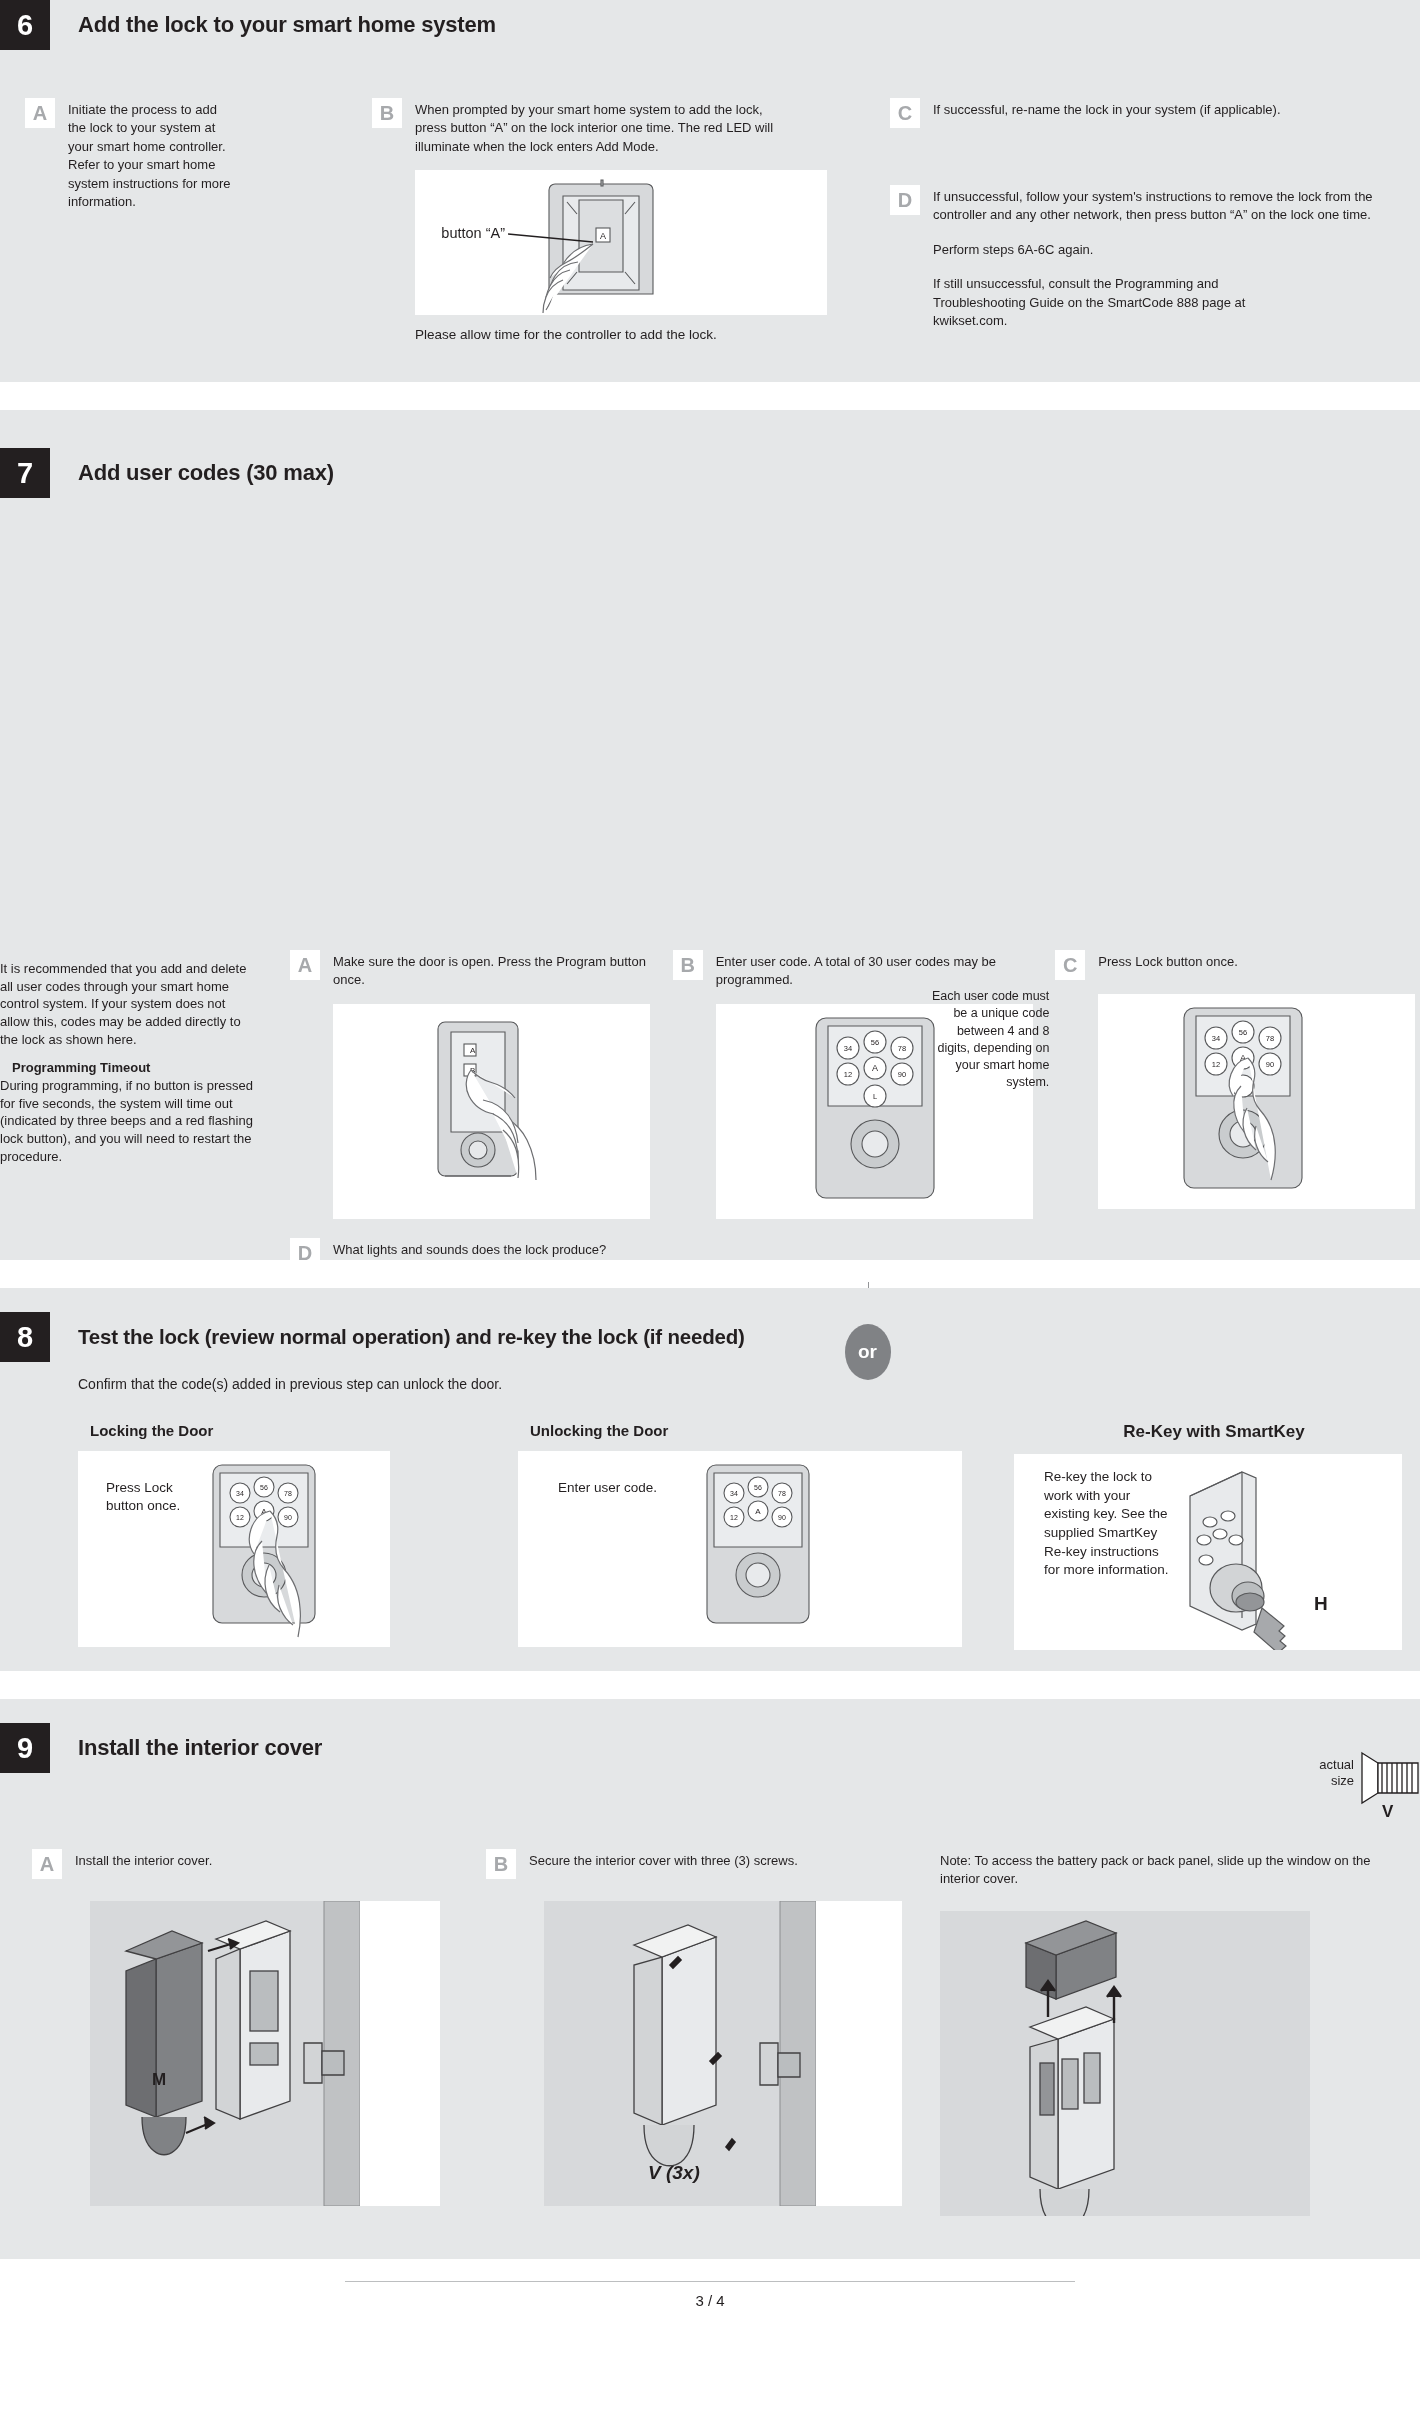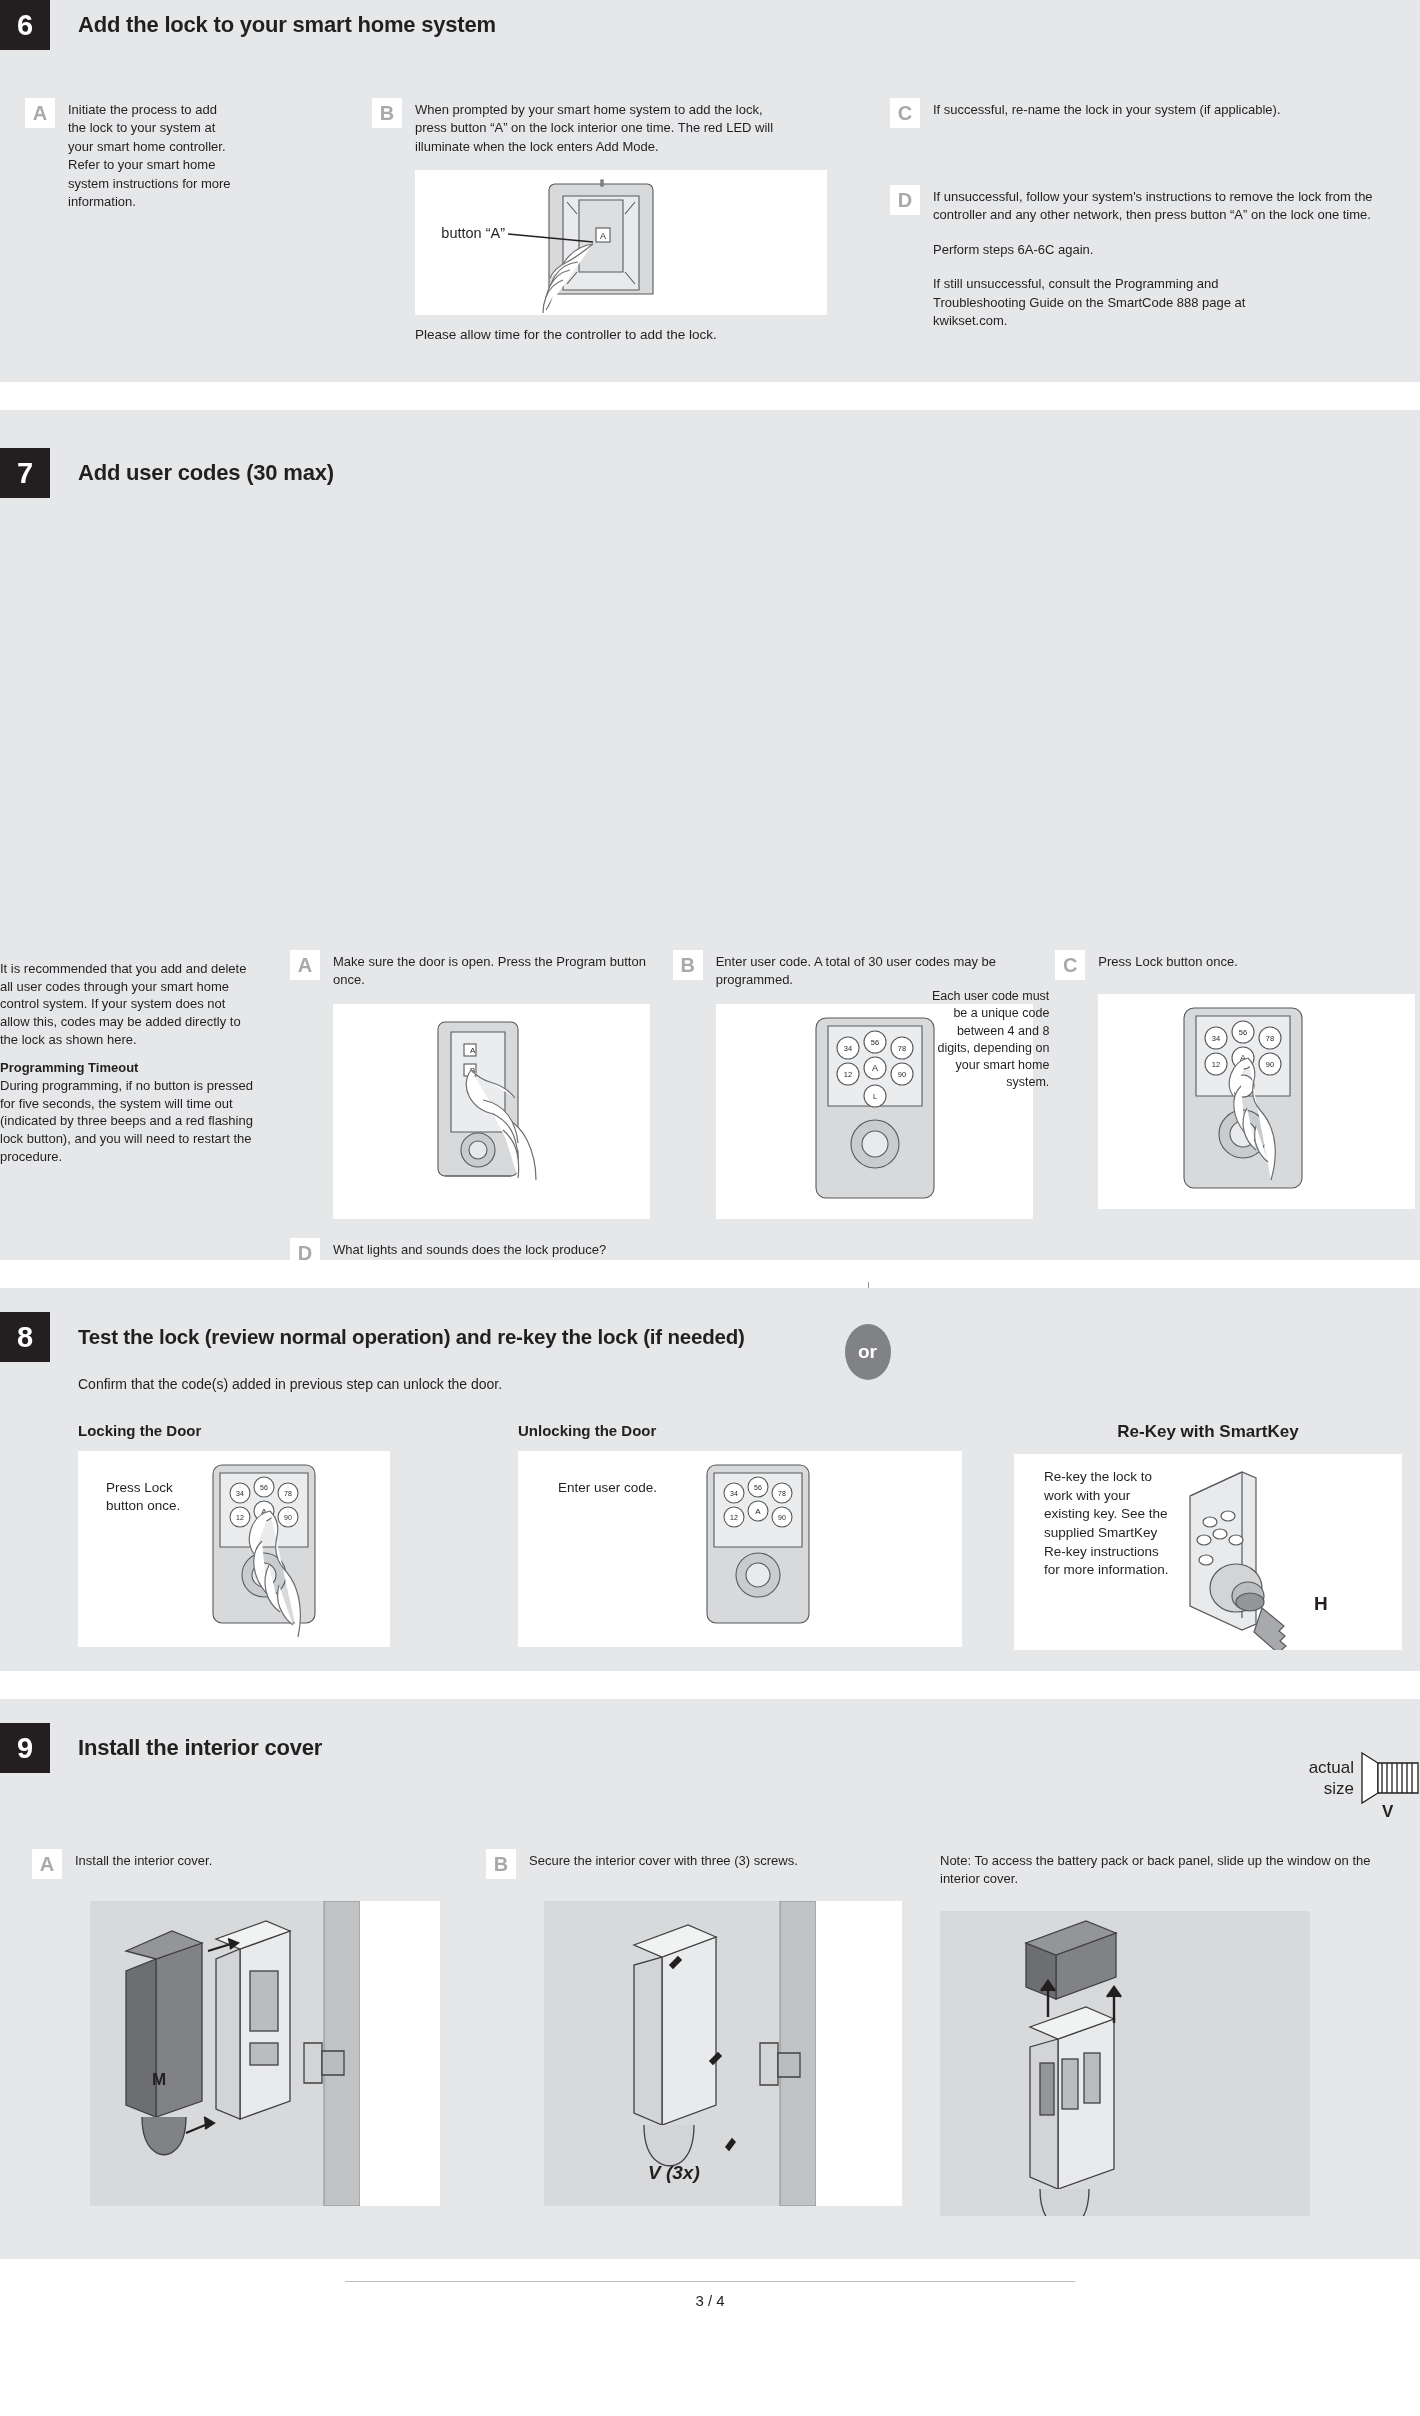--- a/index.html
+++ b/index.html
@@ -29,21 +29,21 @@
   .letter {
     width: 30px; height: 30px; background: #fff; color: #a7a9ac;
     font-size: 20px; font-weight: bold; display: flex;
     align-items: center; justify-content: center; flex: 0 0 30px;
   }
   .step { display: flex; gap: 13px; align-items: flex-start; }
   .step-text { font-size: 13px; line-height: 1.42; padding-top: 3px; }
 
   .imgbox { background: #fff; position: relative; overflow: hidden; }
   .cap { font-size: 13.5px; line-height: 1.4; }
-  .bold { font-weight: bold; }
+  .bold { font-weight: bold; padding-left: 12px; }
 
   
   svg { display: block; }
 
   
   #sec6 { padding: 0 0 22px 0; height: 382px; }
   #sec6 .colA { position: absolute; left: 25px; top: 98px; width: 210px; }
   #sec6 .colB { position: absolute; left: 372px; top: 98px; width: 425px; }
   #sec6 .colC { position: absolute; left: 890px; top: 98px; width: 510px; }
   #sec6 .colD { position: absolute; left: 890px; top: 185px; width: 510px; }
@@ -459,21 +459,21 @@
     </div>
   </div>
 
   <div class="section" id="sec9">
     <div class="sec-head" style="padding-top:24px;">
       <div class="sec-num">9</div>
       <div class="sec-title">Install the interior cover</div>
     </div>
 
     <div style="position:absolute;right:0px;top:48px;display:flex;align-items:flex-start;">
-      <div style="text-align:right;font-size:17px;line-height:1.25;padding-top:10px;padding-right:6px;">
+      <div style="text-align:right;font-size:13px;line-height:1.25;padding-top:10px;padding-right:6px;">
         <div>actual</div>
         <div>size</div>
       </div>
       <svg width="60" height="74" viewBox="0 0 60 74">
         <g stroke="#231f20" stroke-width="1.3" fill="none">
           <path d="M2 6 l16 10 v30 l-16 10 z" fill="#fff"></path>
           <path d="M18 16 h40 v30 h-40 z" fill="#fff"></path>
           <path d="M22 16 v30 M27 16 v30 M32 16 v30 M37 16 v30 M42 16 v30 M47 16 v30 M52 16 v30"></path>
         </g>
         <text x="22" y="70" font-size="17" font-weight="bold" fill="#231f20" font-family="Liberation Sans, sans-serif">V</text>

